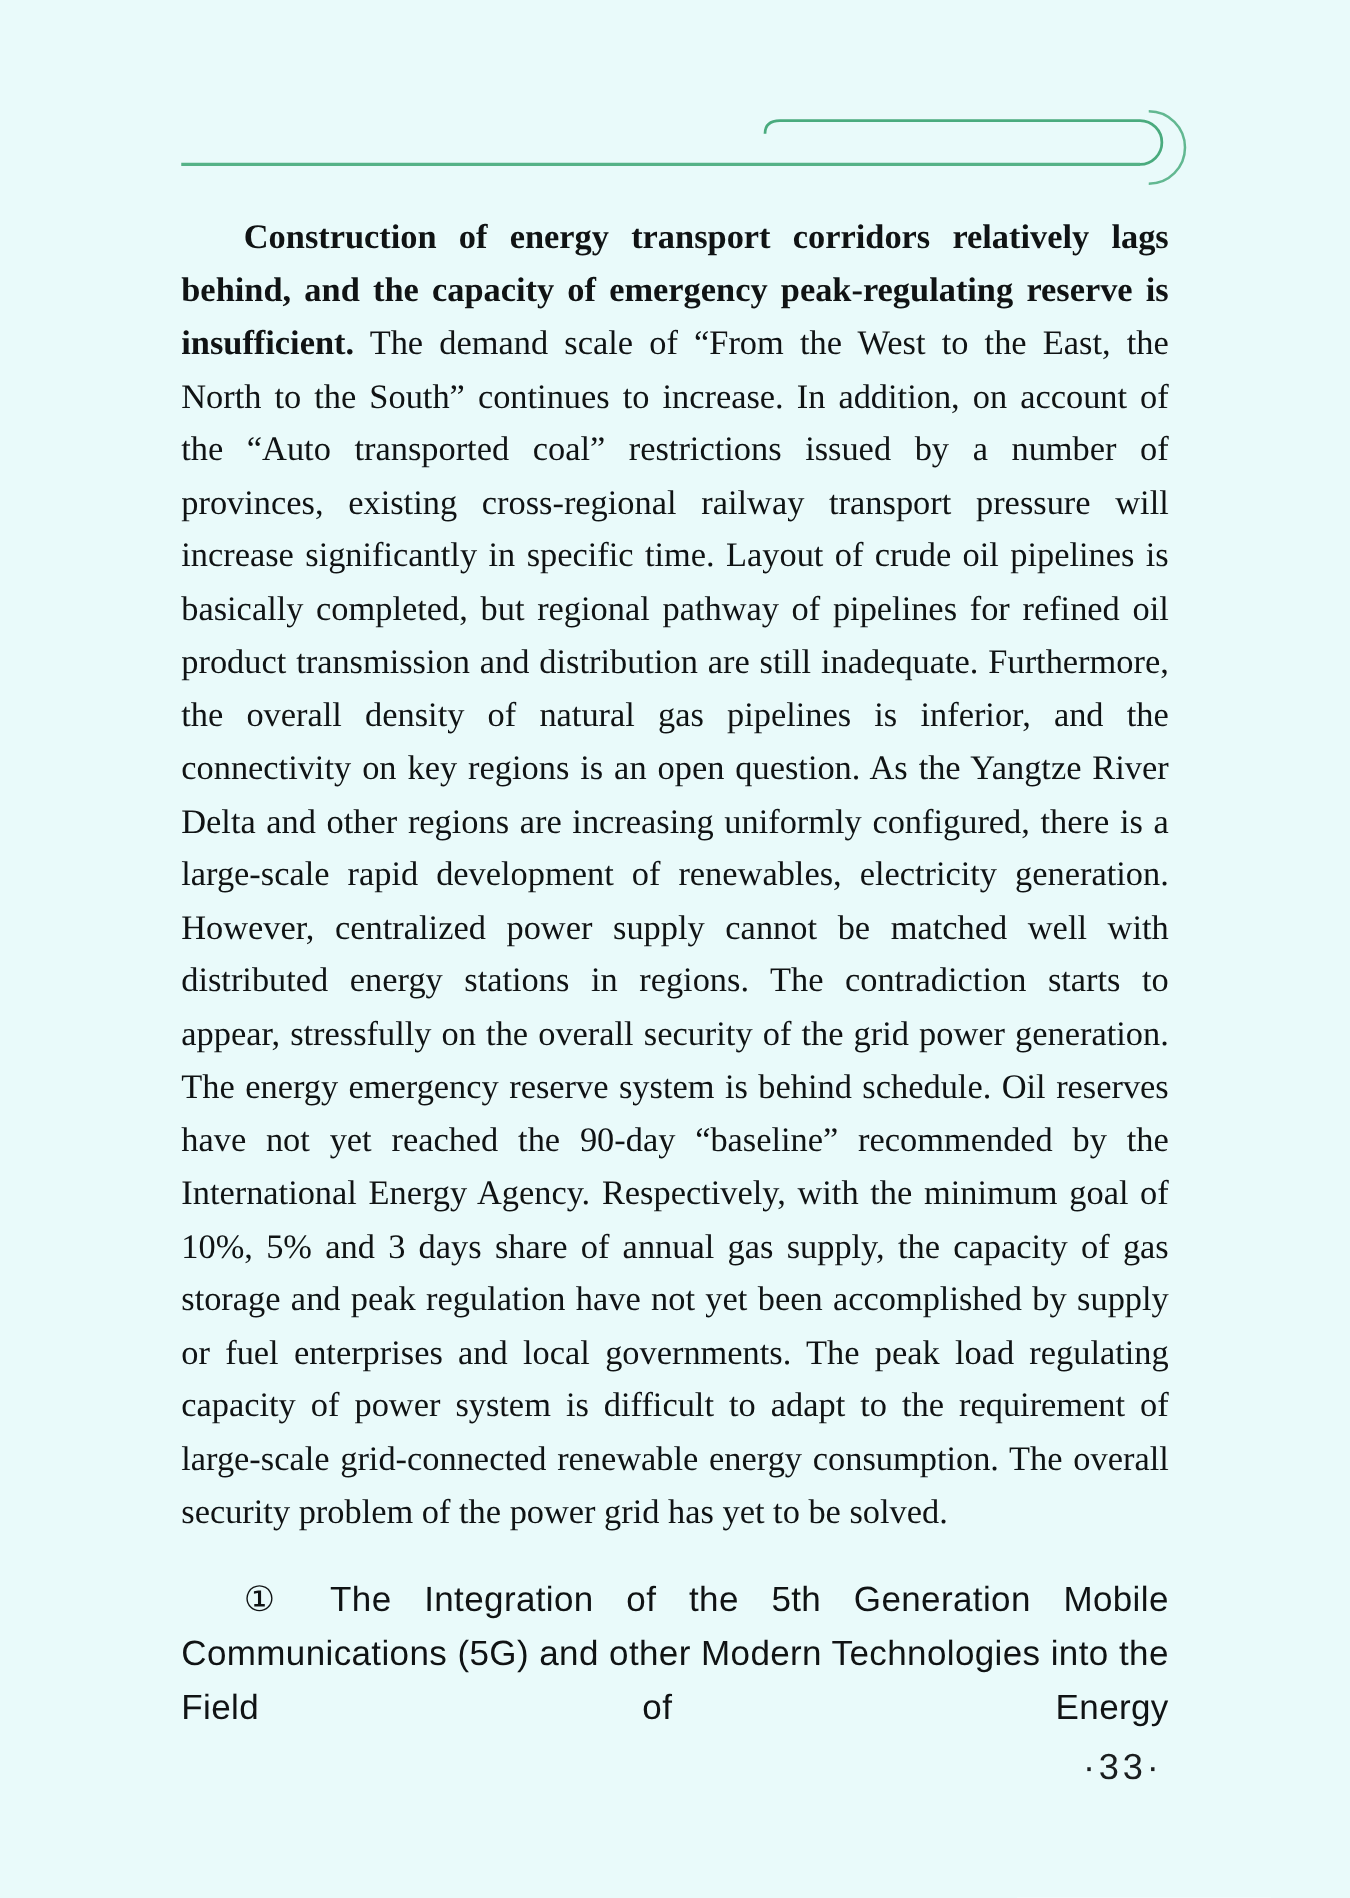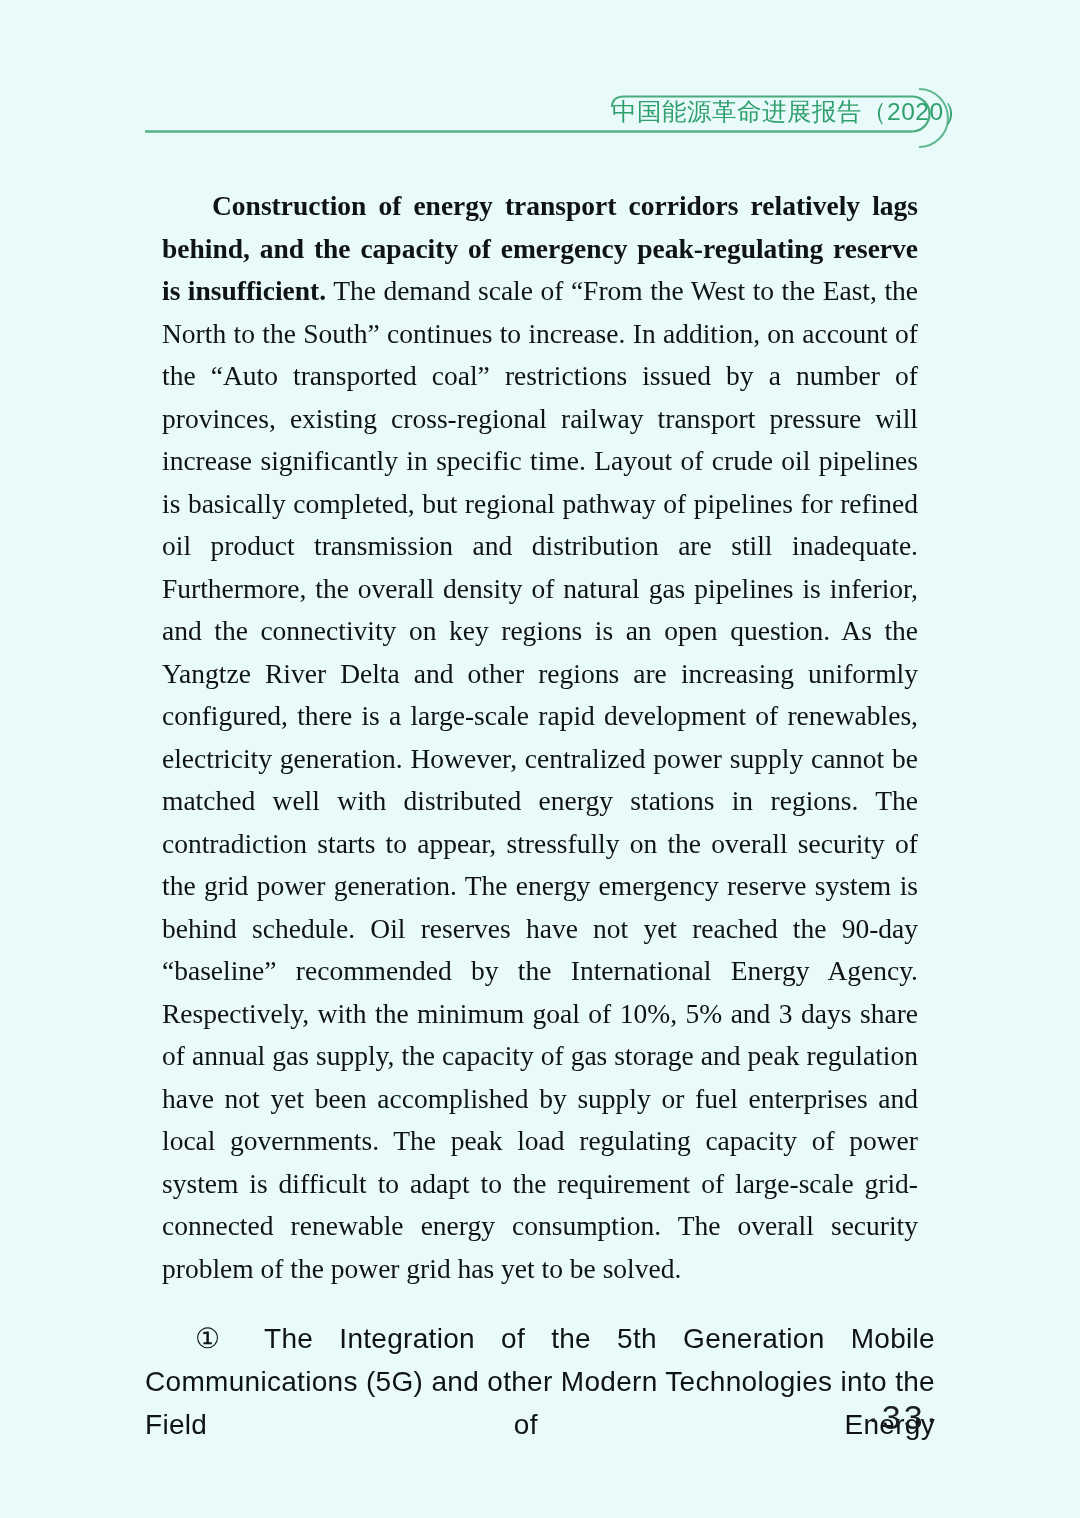--- a/index.html
+++ b/index.html
@@ -33,21 +33,21 @@
   }
   
   .content {
     position: absolute;
     left: 145px;
     top: 168px;
     width: 790px;
     color: #101314;
   }
   .body-para {
-    margin: 17px;
+    margin: 0;
     font-family: "Liberation Serif", "DejaVu Serif", serif;
     font-size: 27.5px;
     line-height: 42.5px;
     text-align: justify;
     text-indent: 50px;
   }
   .section-heading {
     margin: 32px 0 0 0;
     font-family: "Liberation Sans", sans-serif;
     font-size: 29.5px;
@@ -65,22 +65,22 @@
     text-align: justify;
     text-align-last: justify;
     text-indent: 50px;
     letter-spacing: 0.3px;
     color: #101314;
   }
   
   .page-number {
     position: absolute;
     top: 1398px;
-    right: 140px;
-    font-size: 34px;
+    right: 150px;
+    font-size: 29px;
     letter-spacing: 3px;
     color: #1b1e1f;
   }
   .watermark {
     position: absolute;
     top: 1528px;
     right: 20px;
     display: flex;
     gap: 5px;
   }
@@ -97,21 +97,20 @@
 <body>
 
 <div class="page">
 
   <svg class="header-decoration" viewBox="0 0 1080 190" xmlns="http://www.w3.org/2000/svg">
     <path d="M145 131.5 H 912" fill="none" stroke="#55b287" stroke-width="2.6"></path>
     <path d="M612 107 Q612 96.5 624 96.5 H 912 A 17.5 17.5 0 0 1 912 131.5" fill="none" stroke="#4aab7e" stroke-width="2.2"></path>
     <path d="M919 89 A 29 29 0 0 1 919 147" fill="none" stroke="#4aab7e" stroke-width="2" opacity="0.85"></path>
   </svg>
 
-  <div class="report-title">中国能源革命进展报告（2020）</div>
 
   <div class="content">
     <p class="body-para"><strong>Construction of energy transport corridors relatively lags behind, and the capacity of emergency peak-regulating reserve is insufficient.</strong><span> The demand scale of “From the West to the East, the North to the South” continues to increase. In addition, on account of the “Auto transported coal” restrictions issued by a number of provinces, existing cross-regional railway transport pressure will increase significantly in specific time. Layout of crude oil pipelines is basically completed, but regional pathway of pipelines for refined oil product transmission and distribution are still inadequate. Furthermore, the overall density of natural gas pipelines is inferior, and the connectivity on key regions is an open question. As the Yangtze River Delta and other regions are increasing uniformly configured, there is a large-scale rapid development of renewables, electricity generation. However, centralized power supply cannot be matched well with distributed energy stations in regions. The contradiction starts to appear, stressfully on the overall security of the grid power generation. The energy emergency reserve system is behind schedule. Oil reserves have not yet reached the 90-day “baseline” recommended by the International Energy Agency. Respectively, with the minimum goal of 10%, 5% and 3 days share of annual gas supply, the capacity of gas storage and peak regulation have not yet been accomplished by supply or fuel enterprises and local governments. The peak load regulating capacity of power system is difficult to adapt to the requirement of large-scale grid-connected renewable energy consumption. The overall security problem of the power grid has yet to be solved.</span></p>
 
 
     <p class="sub-para">① The Integration of the 5th Generation Mobile Communications (5G) and other Modern Technologies into the Field of Energy</p>
   </div>
 
   <div class="page-number">·33·</div>
 

